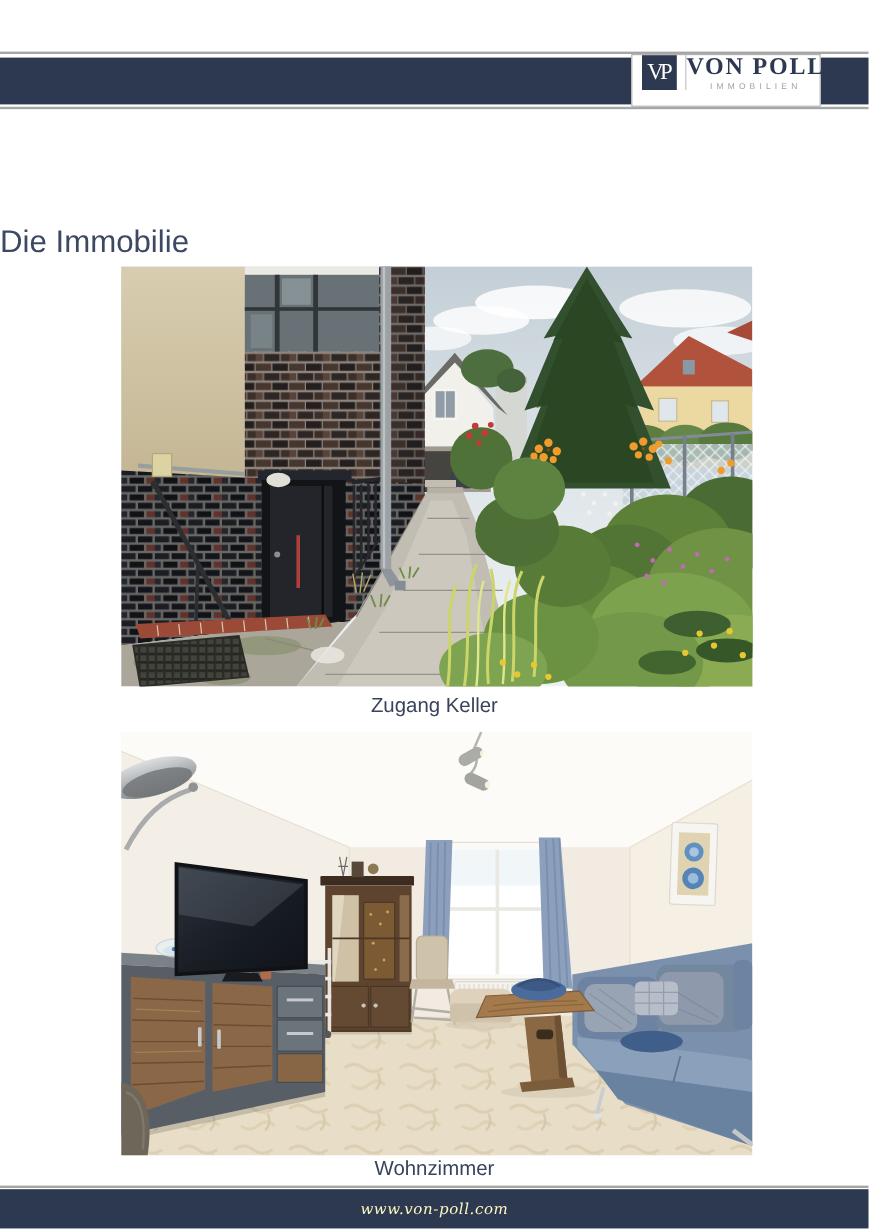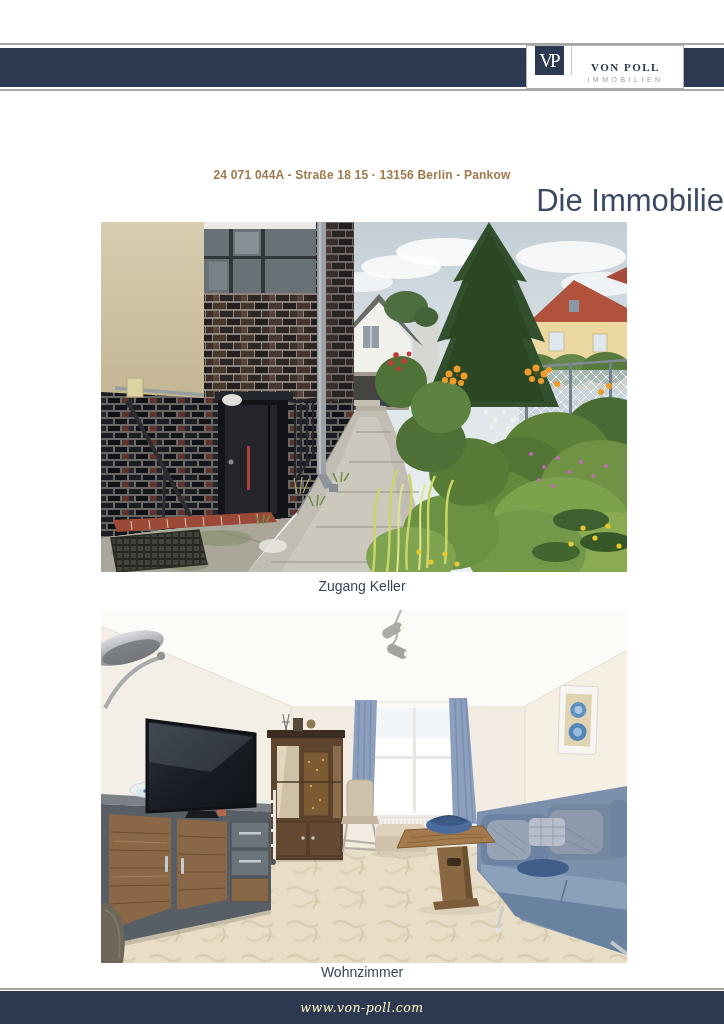--- a/index.html
+++ b/index.html
@@ -13,34 +13,34 @@
   .navbar{position:absolute;top:48px;left:0;width:100%;height:39px;background:#2d3950;}
   
   .logo-box{position:absolute;top:45px;left:526px;width:158px;height:44px;background:#ffffff;
             border:1px solid #b3b3b3;box-sizing:border-box;display:flex;
             padding-left:8px;z-index:5;}
   .vp-square{width:29px;height:29px;background:#2d3950;color:#ffffff;flex:0 0 auto;
              font-family:"Liberation Serif",serif;font-size:19px;line-height:29px;
              text-align:center;letter-spacing:-3px;padding-right:2px;box-sizing:border-box;}
   .logo-divider{width:1px;height:29px;background:#c4c4c4;margin-left:7px;flex:0 0 auto;}
   .logo-text{flex:1;text-align:center;padding-right:4px;}
-  .brand{font-family:"Liberation Serif",serif;color:#2d3950;font-size:11px;font-weight:bold;
-         letter-spacing:1.5px;line-height:1;white-space:nowrap;margin-top:16px;}
+  .brand{font-family:"Liberation Serif",serif;color:#2d3950;font-size:20px;font-weight:bold;
+         letter-spacing:1.5px;line-height:1;white-space:nowrap;}
   .division{color:#9aa0a8;font-size:7px;letter-spacing:3.5px;margin-top:3px;line-height:1;
             white-space:nowrap;}
   
   .ref-line{position:absolute;top:168px;left:0;width:100%;text-align:center;color:#a1784b;
             font-size:12px;font-weight:bold;letter-spacing:.2px;}
-  .page-title{position:absolute;top:187px;left:0;width:100%;text-align:right;color:#3c4963;
-              font-size:31px;font-weight:400;line-height:28px;}
+  .page-title{position:absolute;top:187px;left:0;width:100%;text-align:left;color:#3c4963;
+              font-size:26px;font-weight:400;line-height:28px;}
   figure.photo{position:absolute;left:101px;margin:0;padding:0;}
   .photo-1{top:222px;width:526px;height:350px;}
   .photo-2{top:610px;width:526px;height:353px;}
   figure.photo svg{display:block;width:100%;height:100%;}
-  .caption{position:absolute;left:0;width:100%;text-align:center;color:#39445c;font-size:14px;}
+  .caption{position:absolute;left:0;width:100%;text-align:center;color:#39445c;font-size:17px;}
   .caption-1{top:578px;}
   .caption-2{top:964px;}
   
   .footer-bar{position:absolute;top:991px;left:0;width:100%;height:33px;background:#2d3950;
               display:flex;align-items:center;justify-content:center;}
   .website{color:#fef9c3;font-family:"DejaVu Serif",serif;font-style:italic;font-size:12.5px;
            letter-spacing:.5px;}
 </style>
 </head>
 <body>
@@ -53,21 +53,20 @@
 
   <div class="logo-box">
     <div class="vp-square">VP</div>
     <div class="logo-divider"></div>
     <div class="logo-text">
       <div class="brand">VON POLL</div>
       <div class="division">IMMOBILIEN</div>
     </div>
   </div>
 
-  <div class="ref-line">24 071 044A - Straße 18 15 · 13156 Berlin - Pankow</div>
   <div class="page-title">Die Immobilie</div>
 
   <figure class="photo photo-1">
     <svg viewBox="0 0 526 350" preserveAspectRatio="none" role="img">
       <defs>
         <linearGradient id="sky1" x1="0" y1="0" x2="0" y2="1">
           <stop offset="0" stop-color="#c3ced6"></stop>
             <stop offset=".5" stop-color="#dfe6ea"></stop>
           <stop offset="1" stop-color="#eef1f2"></stop>
         </linearGradient>

